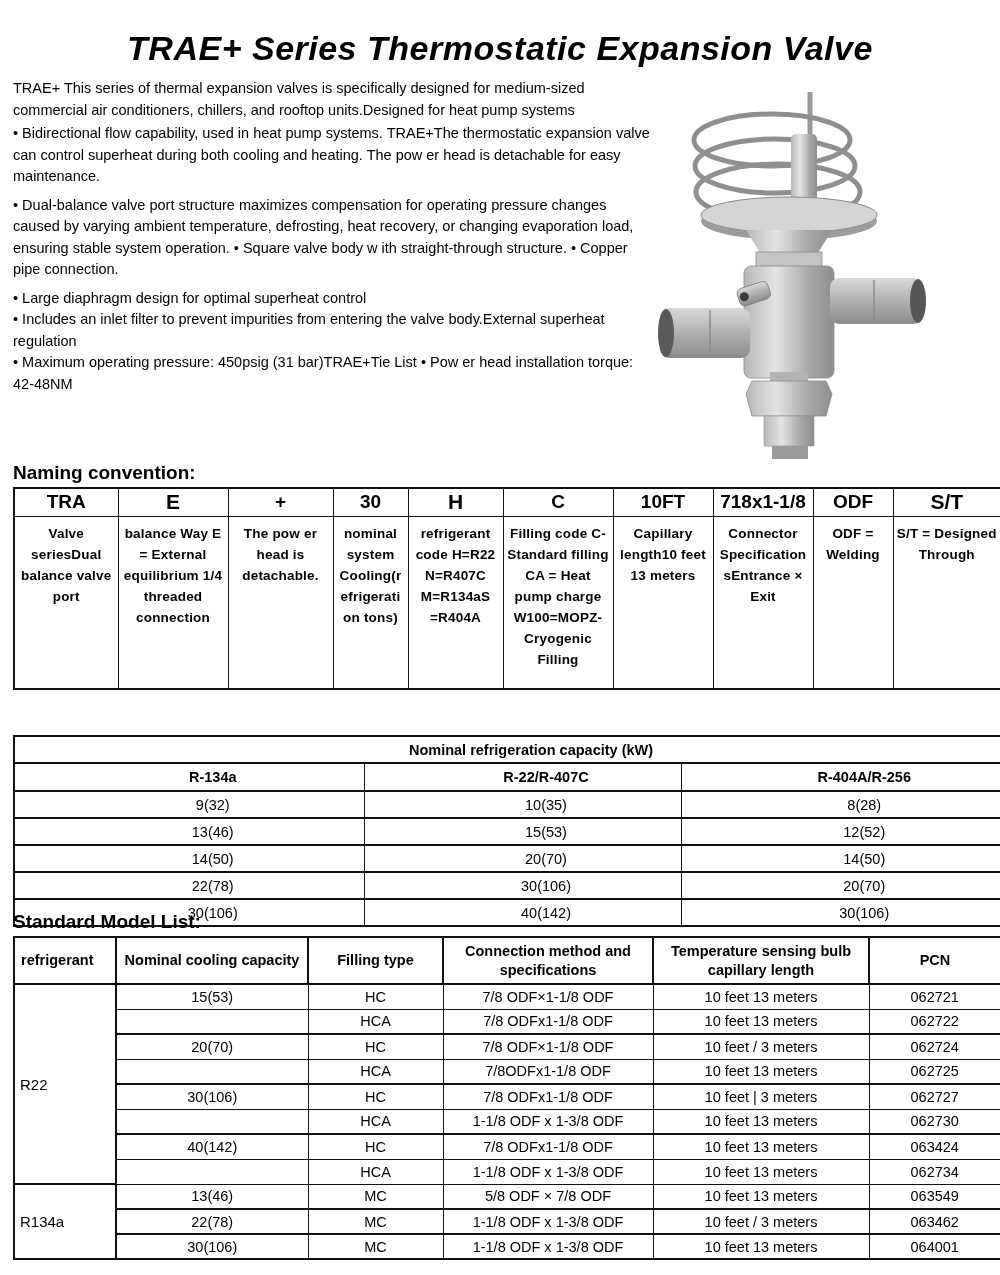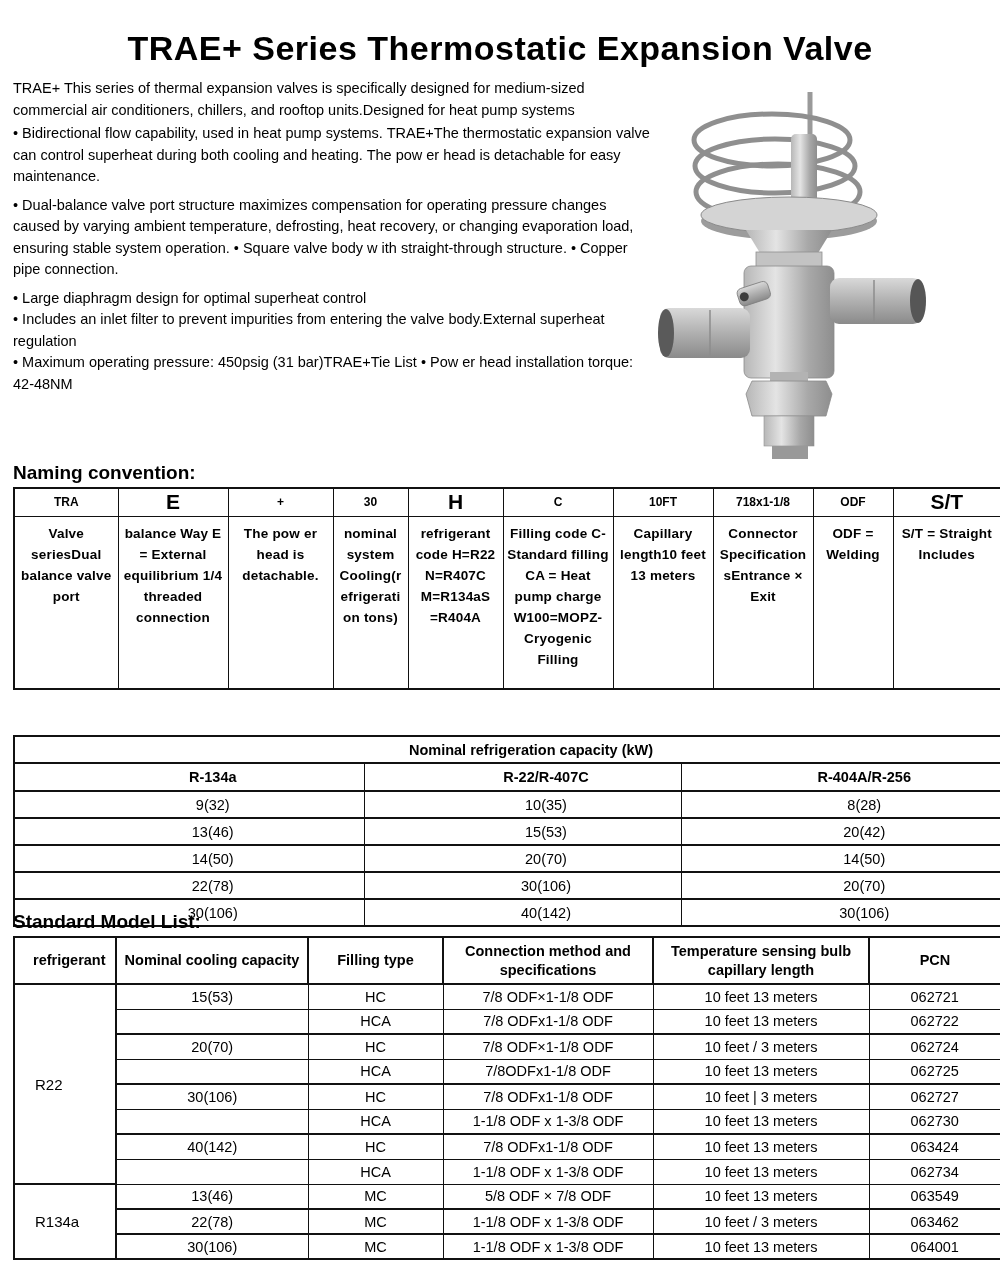--- a/index.html
+++ b/index.html
@@ -5,41 +5,41 @@
   * { box-sizing: border-box; }
   html,body { margin:0; padding:0; }
   body {
     width:1000px; height:1275px; position:relative;
     background:#ffffff; color:#000000;
     font-family:"Liberation Sans","DejaVu Sans",sans-serif;
     overflow:hidden;
   }
   .page-title {
     position:absolute; top:6px; left:0; width:1000px;
-    text-align:center; font-size:34px; font-weight:bold; letter-spacing:0.5px;
+    text-align:center; font-size:34px; font-weight:bold; letter-spacing:0.5px;font-style:italic;
   }
   .left-col { position:absolute; top:78px; left:13px; width:642px; }
   .intro { font-size:14.5px; line-height:21.5px; margin:0 0 2px 0; }
   .features-heading { font-size:24px; font-weight:bold; margin:6px 0 4px 0; }
   .bullets p { margin:0 0 7px 0; font-size:14.5px; line-height:21.5px; }
   .bullets p.tight { margin:0; }
   .bullets .b { font-weight:normal; }
   .figure { position:absolute; top:82px; left:652px; width:340px; height:380px; }
 
   .section-heading { font-size:19px; font-weight:bold; margin:0 0 3px 0; }
 
   table { border-collapse:collapse; table-layout:fixed; width:987px; }
   td, th { overflow:hidden; }
 
   
   .naming-wrap { position:absolute; top:462px; left:13px; }
   .naming-table td, .naming-table th { border:1.5px solid #111; }
   .naming-table { border:2px solid #111; }
   .naming-table th {
-    height:28px; font-size:12px; font-weight:bold; text-align:center; vertical-align:middle;
+    height:28px; font-size:19px; font-weight:bold; text-align:center; vertical-align:middle;
     padding:1px 2px;
   }
   .naming-table th.lg { font-size:21px; }
   .naming-table td {
     height:170px; vertical-align:top; text-align:center;
     font-size:13.5px; font-weight:bold; line-height:21px;
     padding:6px 3px 18px 3px; overflow-wrap:break-word; letter-spacing:0.2px;
   }
 
   
@@ -50,27 +50,27 @@
   .cap-table th { height:28px; font-size:14.5px; font-weight:bold; text-align:center; vertical-align:middle; }
   .cap-table td { height:27px; font-size:14.5px; text-align:center; vertical-align:middle; }
 
   
   .models-wrap { position:absolute; top:911px; left:13px; }
   .model-table { border:2px solid #111; }
   .model-table th {
     border:2px solid #111; height:47px; font-size:14.5px; font-weight:bold;
     text-align:center; vertical-align:middle; padding:2px 4px; line-height:19px;
   }
-  .model-table th.th-refrigerant { text-align:left; padding-left:18px; }
+  .model-table th.th-refrigerant { text-align:left; padding-left:6px; }
   .model-table td {
     border:1.2px solid #111; height:25px; font-size:14.5px;
     text-align:center; vertical-align:middle; padding:1px 3px;
   }
   .model-table td.refrigerant-cell {
-    border:2px solid #111; text-align:left; padding-left:20px; font-size:15px;
+    border:2px solid #111; text-align:left; padding-left:5px; font-size:15px;
   }
   .model-table tr.thick-top td { border-top-width:2.2px; }
 </style>
 </head>
 <body>
 
 <h1 class="page-title">TRAE+ Series Thermostatic Expansion Valve</h1>
 
 <div class="left-col">
   <p class="intro">TRAE+ This series of thermal expansion valves is specifically designed for medium-sized commercial air conditioners, chillers, and rooftop units.Designed for heat pump systems</p>
@@ -178,21 +178,21 @@
         <tr id="naming-descs">
           <td>Valve seriesDual balance valve port</td>
           <td>balance Way E = External equilibrium 1/4 threaded connection</td>
           <td>The pow er head is detachable.</td>
           <td>nominal system Cooling(refrigeration tons)</td>
           <td>refrigerant code H=R22 N=R407C M=R134aS =R404A</td>
           <td>Filling code C-Standard filling CA = Heat pump charge W100=MOPZ-Cryogenic Filling</td>
           <td>Capillary length10 feet 13 meters</td>
           <td>Connector SpecificationsEntrance × Exit</td>
           <td>ODF = Welding</td>
-          <td>S/T = Straight Includes</td>
+          <td>S/T = Designed Through</td>
         </tr>
       </tbody>
   </table>
 </div>
 
 <div class="capacity-wrap">
   <table class="cap-table">
     <colgroup>
         <col style="width:350px">
         <col style="width:317px">
@@ -210,21 +210,21 @@
     </thead>
     <tbody id="capacity-body">
         <tr>
           <td>9(32)</td>
           <td>10(35)</td>
           <td>8(28)</td>
         </tr>
         <tr>
           <td>13(46)</td>
           <td>15(53)</td>
-          <td>20(42)</td>
+          <td>12(52)</td>
         </tr>
         <tr>
           <td>14(50)</td>
           <td>20(70)</td>
           <td>14(50)</td>
         </tr>
         <tr>
           <td>22(78)</td>
           <td>30(106)</td>
           <td>20(70)</td>

